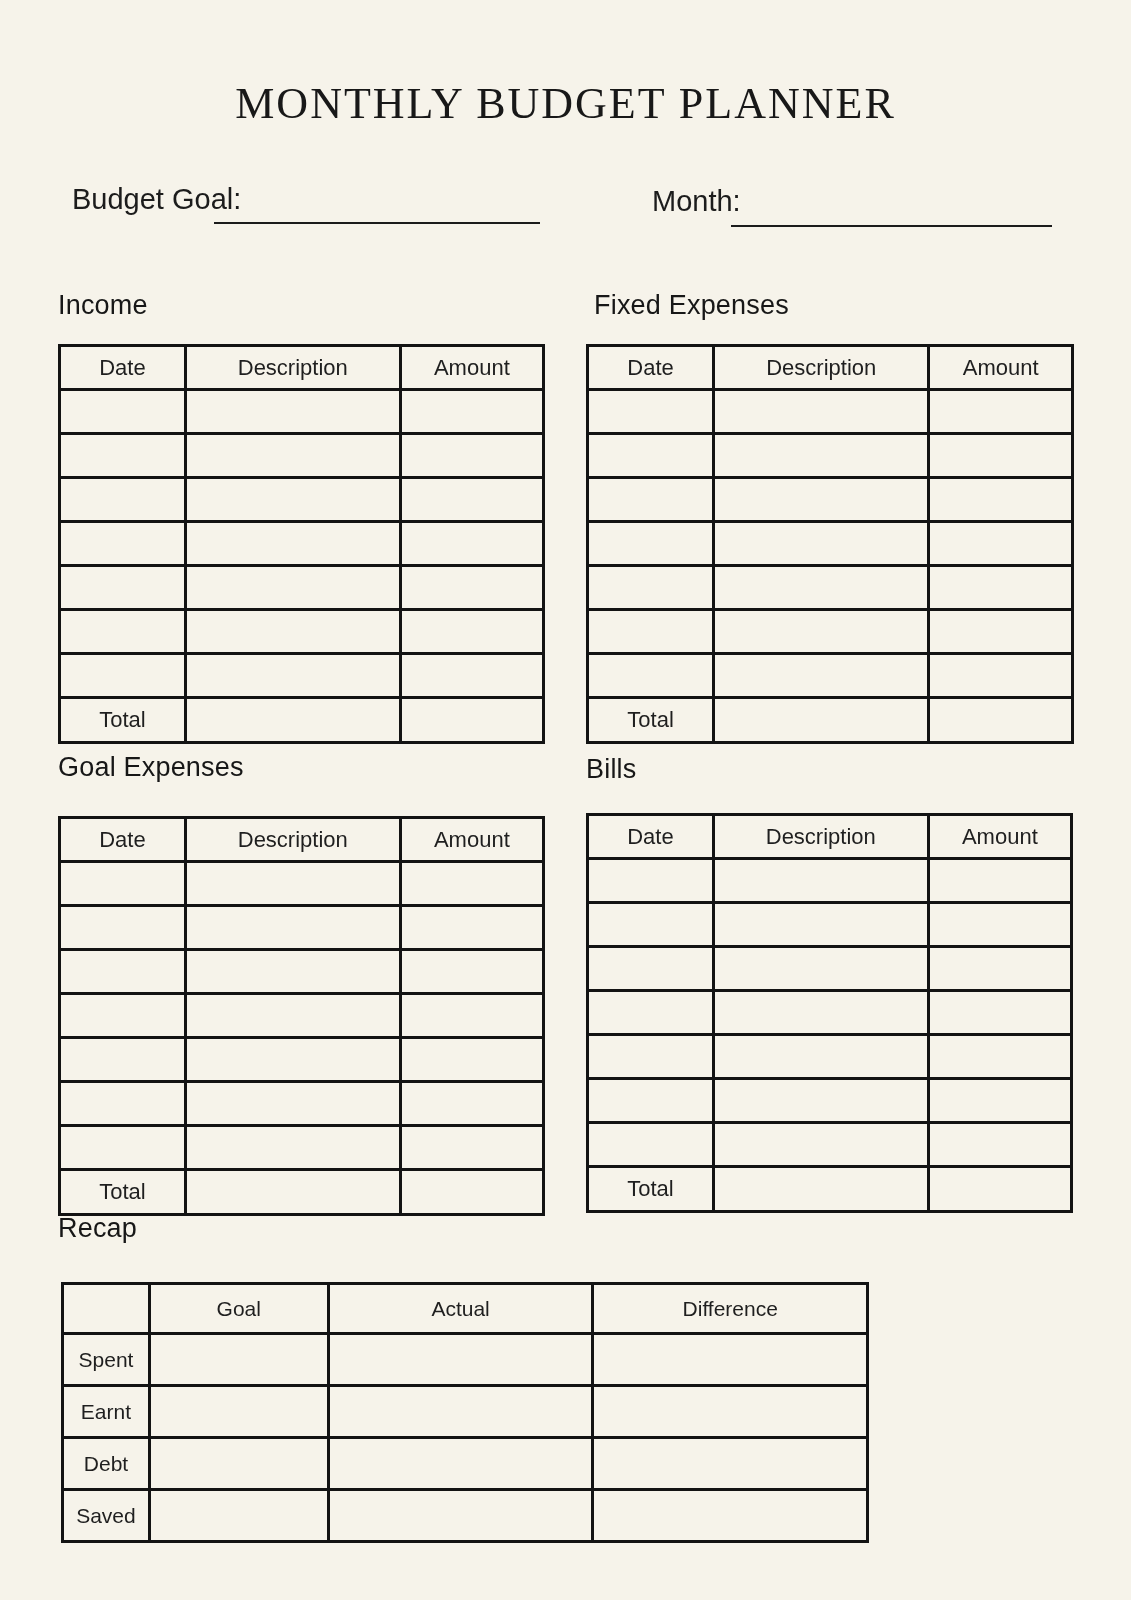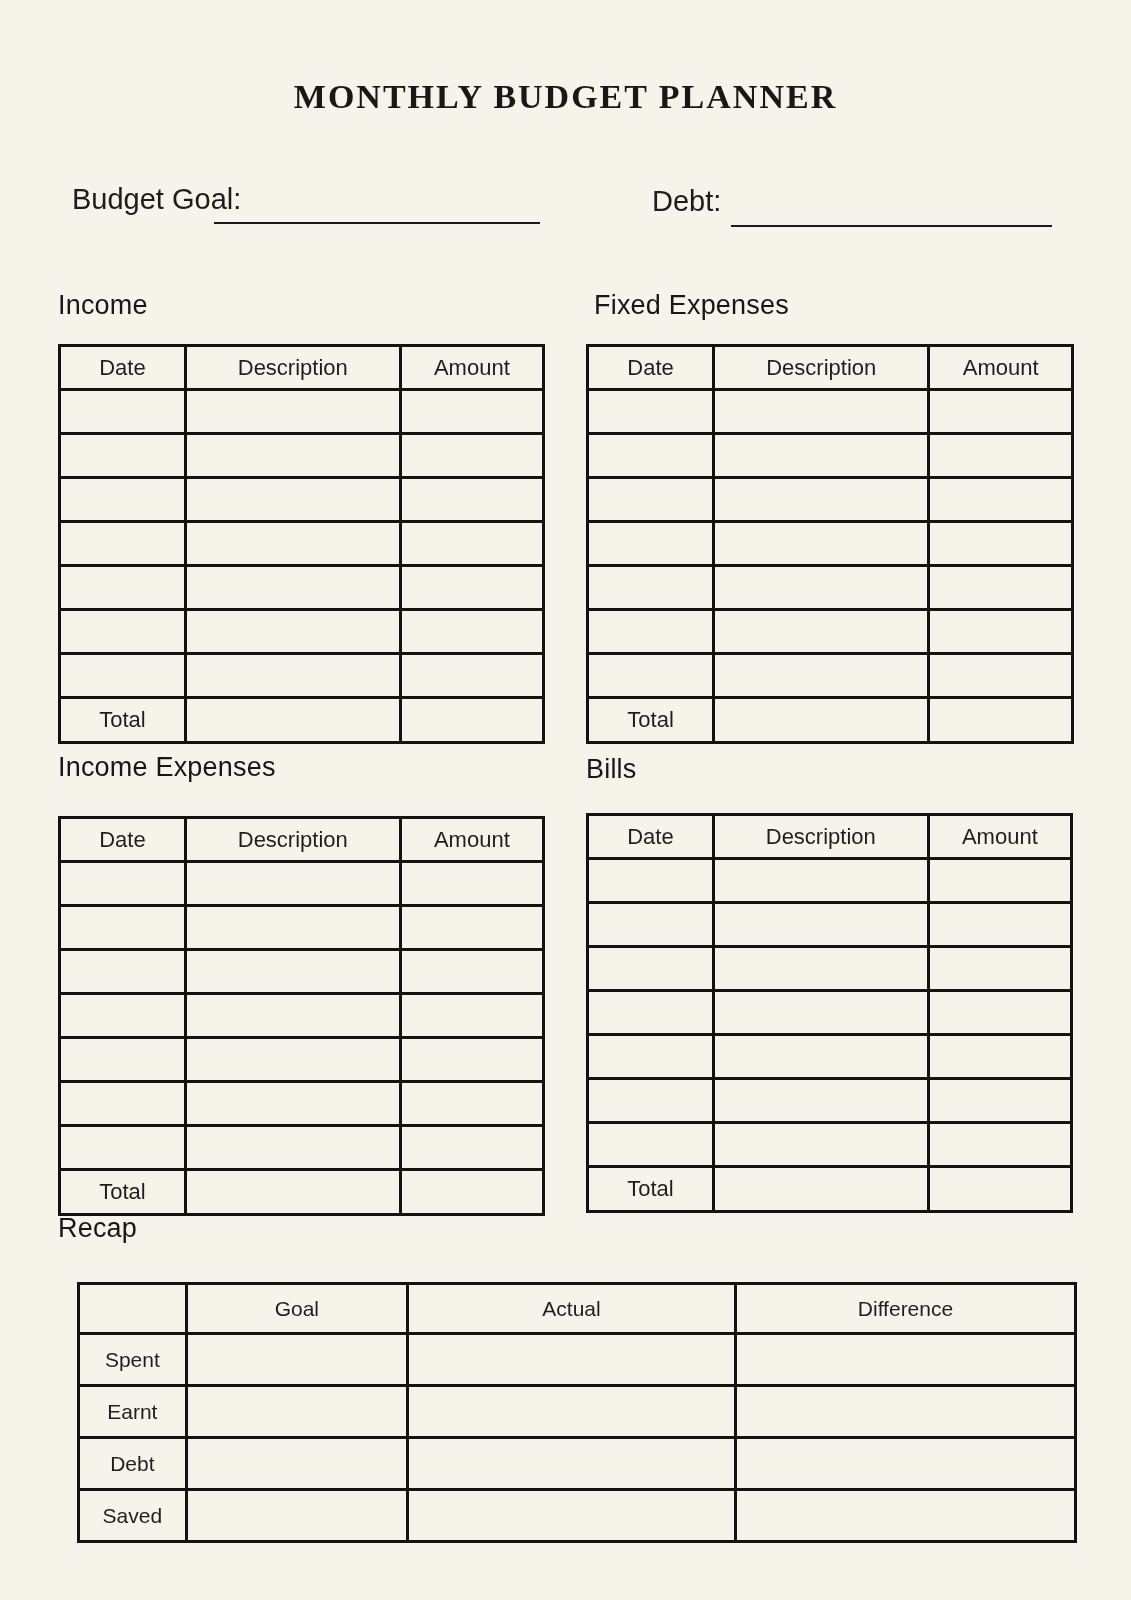--- a/index.html
+++ b/index.html
@@ -12,22 +12,22 @@
     font-family: "Liberation Sans", sans-serif;
     color: #1c1c1c;
     overflow: hidden;
     margin: 0 auto;
   }
   .title {
     position: absolute;
     top: 78px; left: 0; right: 0;
     text-align: center;
     font-family: "Liberation Serif", serif;
-    font-weight: 700;
-    font-size: 34px;
+    font-weight: 400;
+    font-size: 44px;
     letter-spacing: 2px;
     color: #181818;
   }
   .field-label {
     position: absolute;
     font-size: 29px;
     font-weight: 400;
     color: #1c1c1c;
     white-space: nowrap;
   }
@@ -76,21 +76,21 @@
 <body>
 
 <div class="page">
 
   <h1 class="title">MONTHLY BUDGET PLANNER</h1>
 
   <div class="field-label" style="left:60px; top:183px;margin-left:12px;">Budget Goal:</div>
   <div class="field-value" style="left:224px; top:192px;"></div>
   <div class="field-line" style="left:214px; top:222px; width:326px;"></div>
 
-  <div class="field-label" style="left:652px; top:185px;">Debt:</div>
+  <div class="field-label" style="left:652px; top:185px;">Month:</div>
   <div class="field-value" style="left:740px; top:194px;"></div>
   <div class="field-line" style="left:731px; top:225px; width:321px;"></div>
 
   <h2 class="section-title" style="left:58px; top:290px;">Income</h2>
   <h2 class="section-title" style="left:586px; top:290px;margin-left:8px;">Fixed Expenses</h2>
 
   <table class="entry-table" style="left:58px; top:344px; width:487px;">
     <colgroup>
         <col style="width:26%">
         <col style="width:44.4%">
@@ -193,21 +193,21 @@
           <td></td>
         </tr>
     <tr class="trow">
       <td>Total</td>
       <td></td>
       <td></td>
     </tr>
   </tbody>
     </table>
 
-  <h2 class="section-title" style="left:58px; top:752px;">Income Expenses</h2>
+  <h2 class="section-title" style="left:58px; top:752px;">Goal Expenses</h2>
   <h2 class="section-title" style="left:586px; top:754px;">Bills</h2>
 
   <table class="entry-table" style="left:58px; top:816px; width:487px;">
     <colgroup>
         <col style="width:26%">
         <col style="width:44.4%">
         <col style="width:29.6%">
       </colgroup>
     <tbody>
         <tr class="hrow">
@@ -308,21 +308,21 @@
     <tr class="trow">
       <td>Total</td>
       <td></td>
       <td></td>
     </tr>
   </tbody>
     </table>
 
   <h2 class="section-title" style="left:58px; top:1213px;">Recap</h2>
 
-  <table class="recap-table" style="left:61px; top:1282px; width:1000px;margin-left:16px;">
+  <table class="recap-table" style="left:61px; top:1282px; width:808px;">
     <colgroup>
         <col style="width:10.8%">
         <col style="width:22.2%">
         <col style="width:32.9%">
         <col style="width:34.1%">
       </colgroup>
     <tbody>
         <tr class="hrow">
       <th></th>
       <th>Goal</th>

